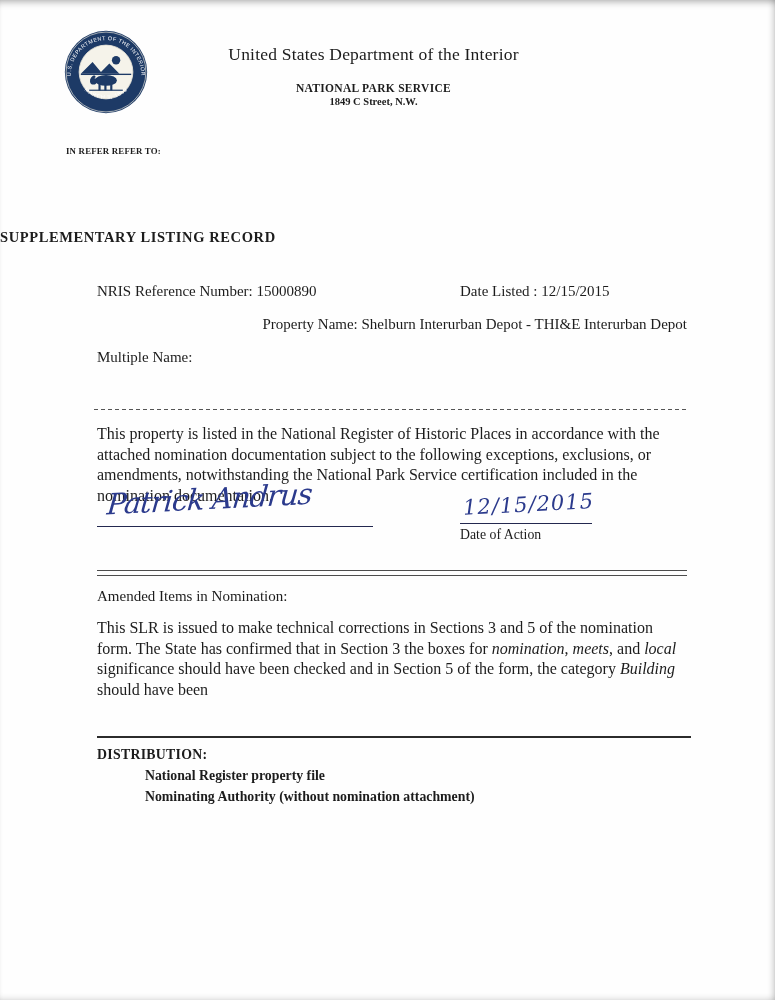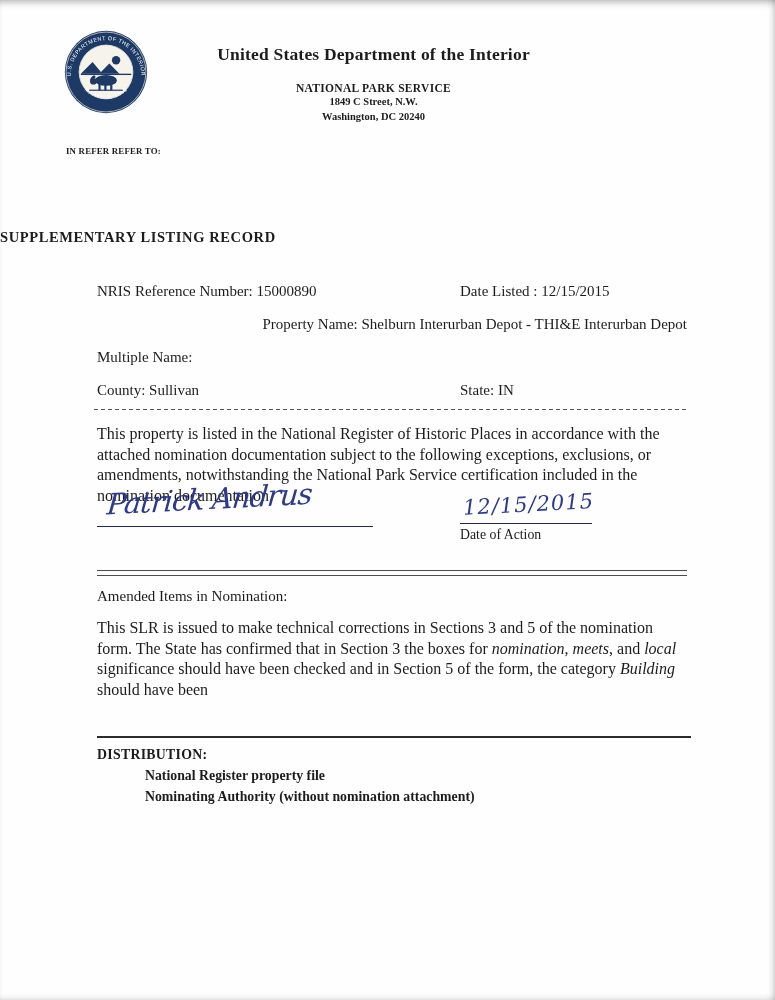--- a/index.html
+++ b/index.html
@@ -10,21 +10,21 @@
     font-family:"Liberation Serif", serif;
     color:#1c1c1c;
     overflow:hidden;
     box-shadow:inset 0 7px 7px -5px rgba(0,0,0,.30),
                inset -6px 0 6px -4px rgba(0,0,0,.18),
                inset 0 -5px 6px -4px rgba(0,0,0,.15);
   }
   
   .seal{position:absolute;left:64px;top:30px;width:84px;height:84px;}
   .hdr-text{position:absolute;top:44px;left:0;right:28px;text-align:center;}
-  .hdr-text h1{margin:0;font-size:17.5px;font-weight:bold;letter-spacing:.2px;}
+  .hdr-text h1{margin:0;font-size:17.5px;font-weight:normal;letter-spacing:.2px;}
   .hdr-sub{margin-top:17px;font-weight:bold;}
   .bureau{font-size:11.5px;letter-spacing:.3px;}
   .addr{font-size:10.5px;line-height:15px;}
   .reply{position:absolute;left:66px;top:146px;font-size:8.8px;font-weight:bold;letter-spacing:.2px;}
   
   .doc-title{position:absolute;top:229px;left:0;right:0;
              font-size:14.5px;font-weight:bold;letter-spacing:.6px;}
   
   .row{position:absolute;left:97px;right:88px;font-size:15px;}
   .row .right{position:absolute;left:363px;top:0;}
@@ -96,40 +96,35 @@
         <rect x="30" y="71" width="40" height="1.4" fill="#1d3a66"></rect>
       </g>
     </svg>
   </div>
 
   <div class="hdr-text">
     <h1>United States Department of the Interior</h1>
     <div class="hdr-sub">
       <div class="bureau">NATIONAL PARK SERVICE</div>
       <div class="addr">1849 C Street, N.W.</div>
-      <div class="addr">Washington, DC 20240</div>
     </div>
   </div>
   <div class="reply">IN REFER REFER TO:</div>
 
   <div class="doc-title">SUPPLEMENTARY LISTING RECORD</div>
 
   <div class="row r-nris">
     <span>NRIS Reference Number: 15000890</span>
     <span class="right">Date Listed : 12/15/2015</span>
   </div>
   <div class="row r-prop">
     <span>Property Name: Shelburn Interurban Depot - THI&amp;E Interurban Depot</span>
   </div>
   <div class="row r-mult">
     <span>Multiple Name:</span>
-  </div>
-  <div class="row r-county">
-    <span>County: Sullivan</span>
-    <span class="right">State: IN</span>
   </div>
 
   <div class="dash-line"></div>
 
   <p class="para p-cert">This property is listed in the National Register of Historic Places in accordance with the attached nomination documentation subject to the following exceptions, exclusions, or amendments, notwithstanding the National Park Service certification included in the nomination documentation.</p>
 
   <div class="sig-row">
     <div class="sig-left">
       <span class="sig-name">Patrick Andrus</span>
       <div class="sig-line"></div>

